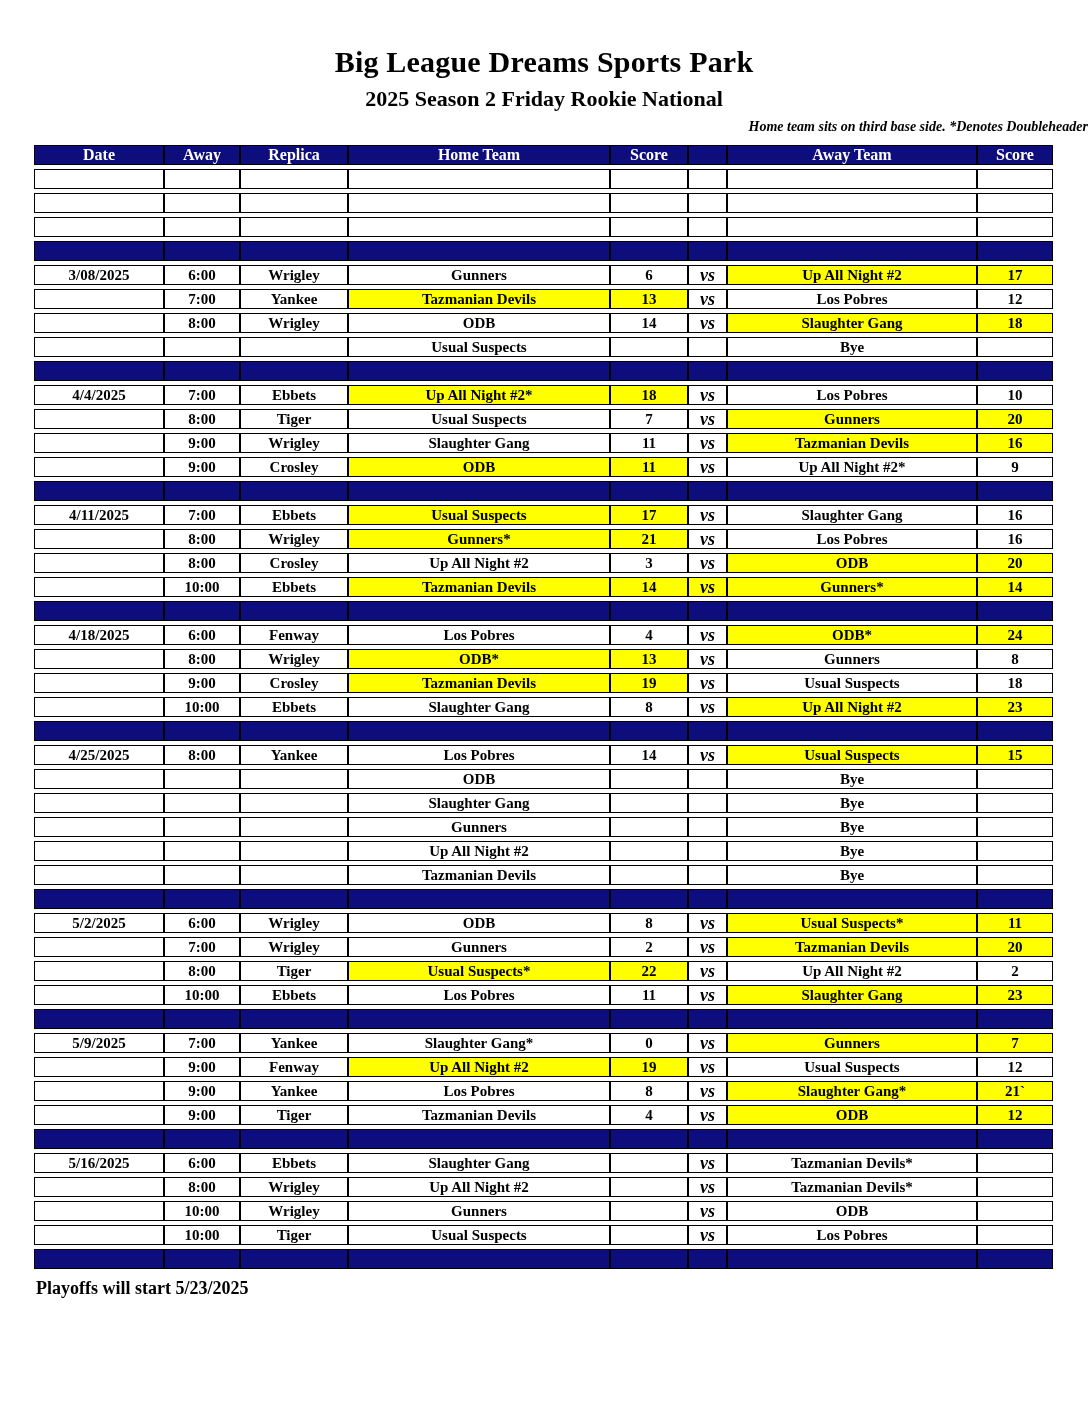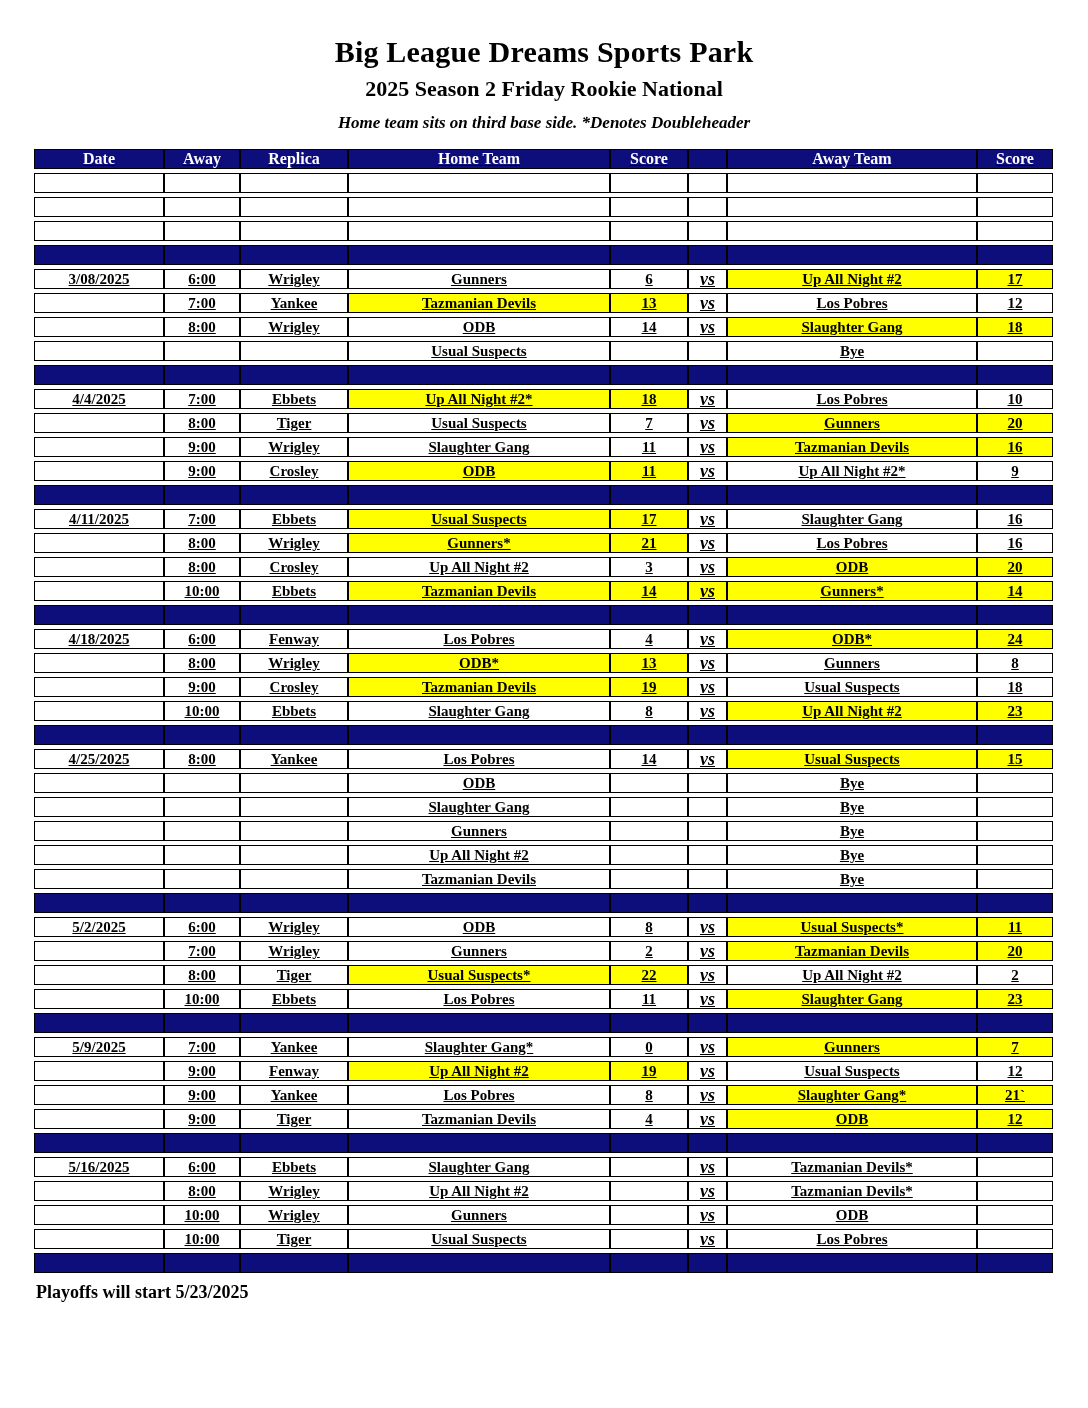--- a/index.html
+++ b/index.html
@@ -8,35 +8,35 @@
     --ink:#000000;
     --hdr-text:#ffffff;
   }
   html,body{margin:0;padding:0;background:#ffffff;}
   body{
     width:1088px;height:1408px;
     font-family:"Liberation Serif", serif;
     color:var(--ink);
     overflow:hidden;
   }
-  .page{width:1088px;height:1408px;box-sizing:border-box;padding-top:34px;}
+  .page{width:1088px;height:1408px;box-sizing:border-box;padding-top:44px;}
   .title{
     text-align:center;font-weight:bold;font-size:30px;line-height:36px;
     letter-spacing:0.2px;
   }
   .subtitle{
     text-align:center;font-weight:bold;font-size:22px;line-height:28px;margin-top:5px;
   }
   .note{
-    text-align:center;font-weight:bold;font-style:italic;font-size:17px;line-height:22px;margin-top:9px;
+    text-align:right;font-weight:bold;font-style:italic;font-size:14px;line-height:22px;margin-top:3px;
   }
   table.sched{
-    margin-left:34px;margin-top:11px;
+    margin-left:34px;margin-top:3px;
     border-collapse:separate;border-spacing:0 4px;
-    table-layout:fixed;width:1019px;text-decoration:underline;
+    table-layout:fixed;width:1019px;
   }
   table.sched td, table.sched th{
     box-sizing:border-box;
     border:1px solid #000;
     height:20px;
     padding:0 2px;
     font-weight:bold;
     font-size:15px;
     line-height:18px;
     text-align:center;

